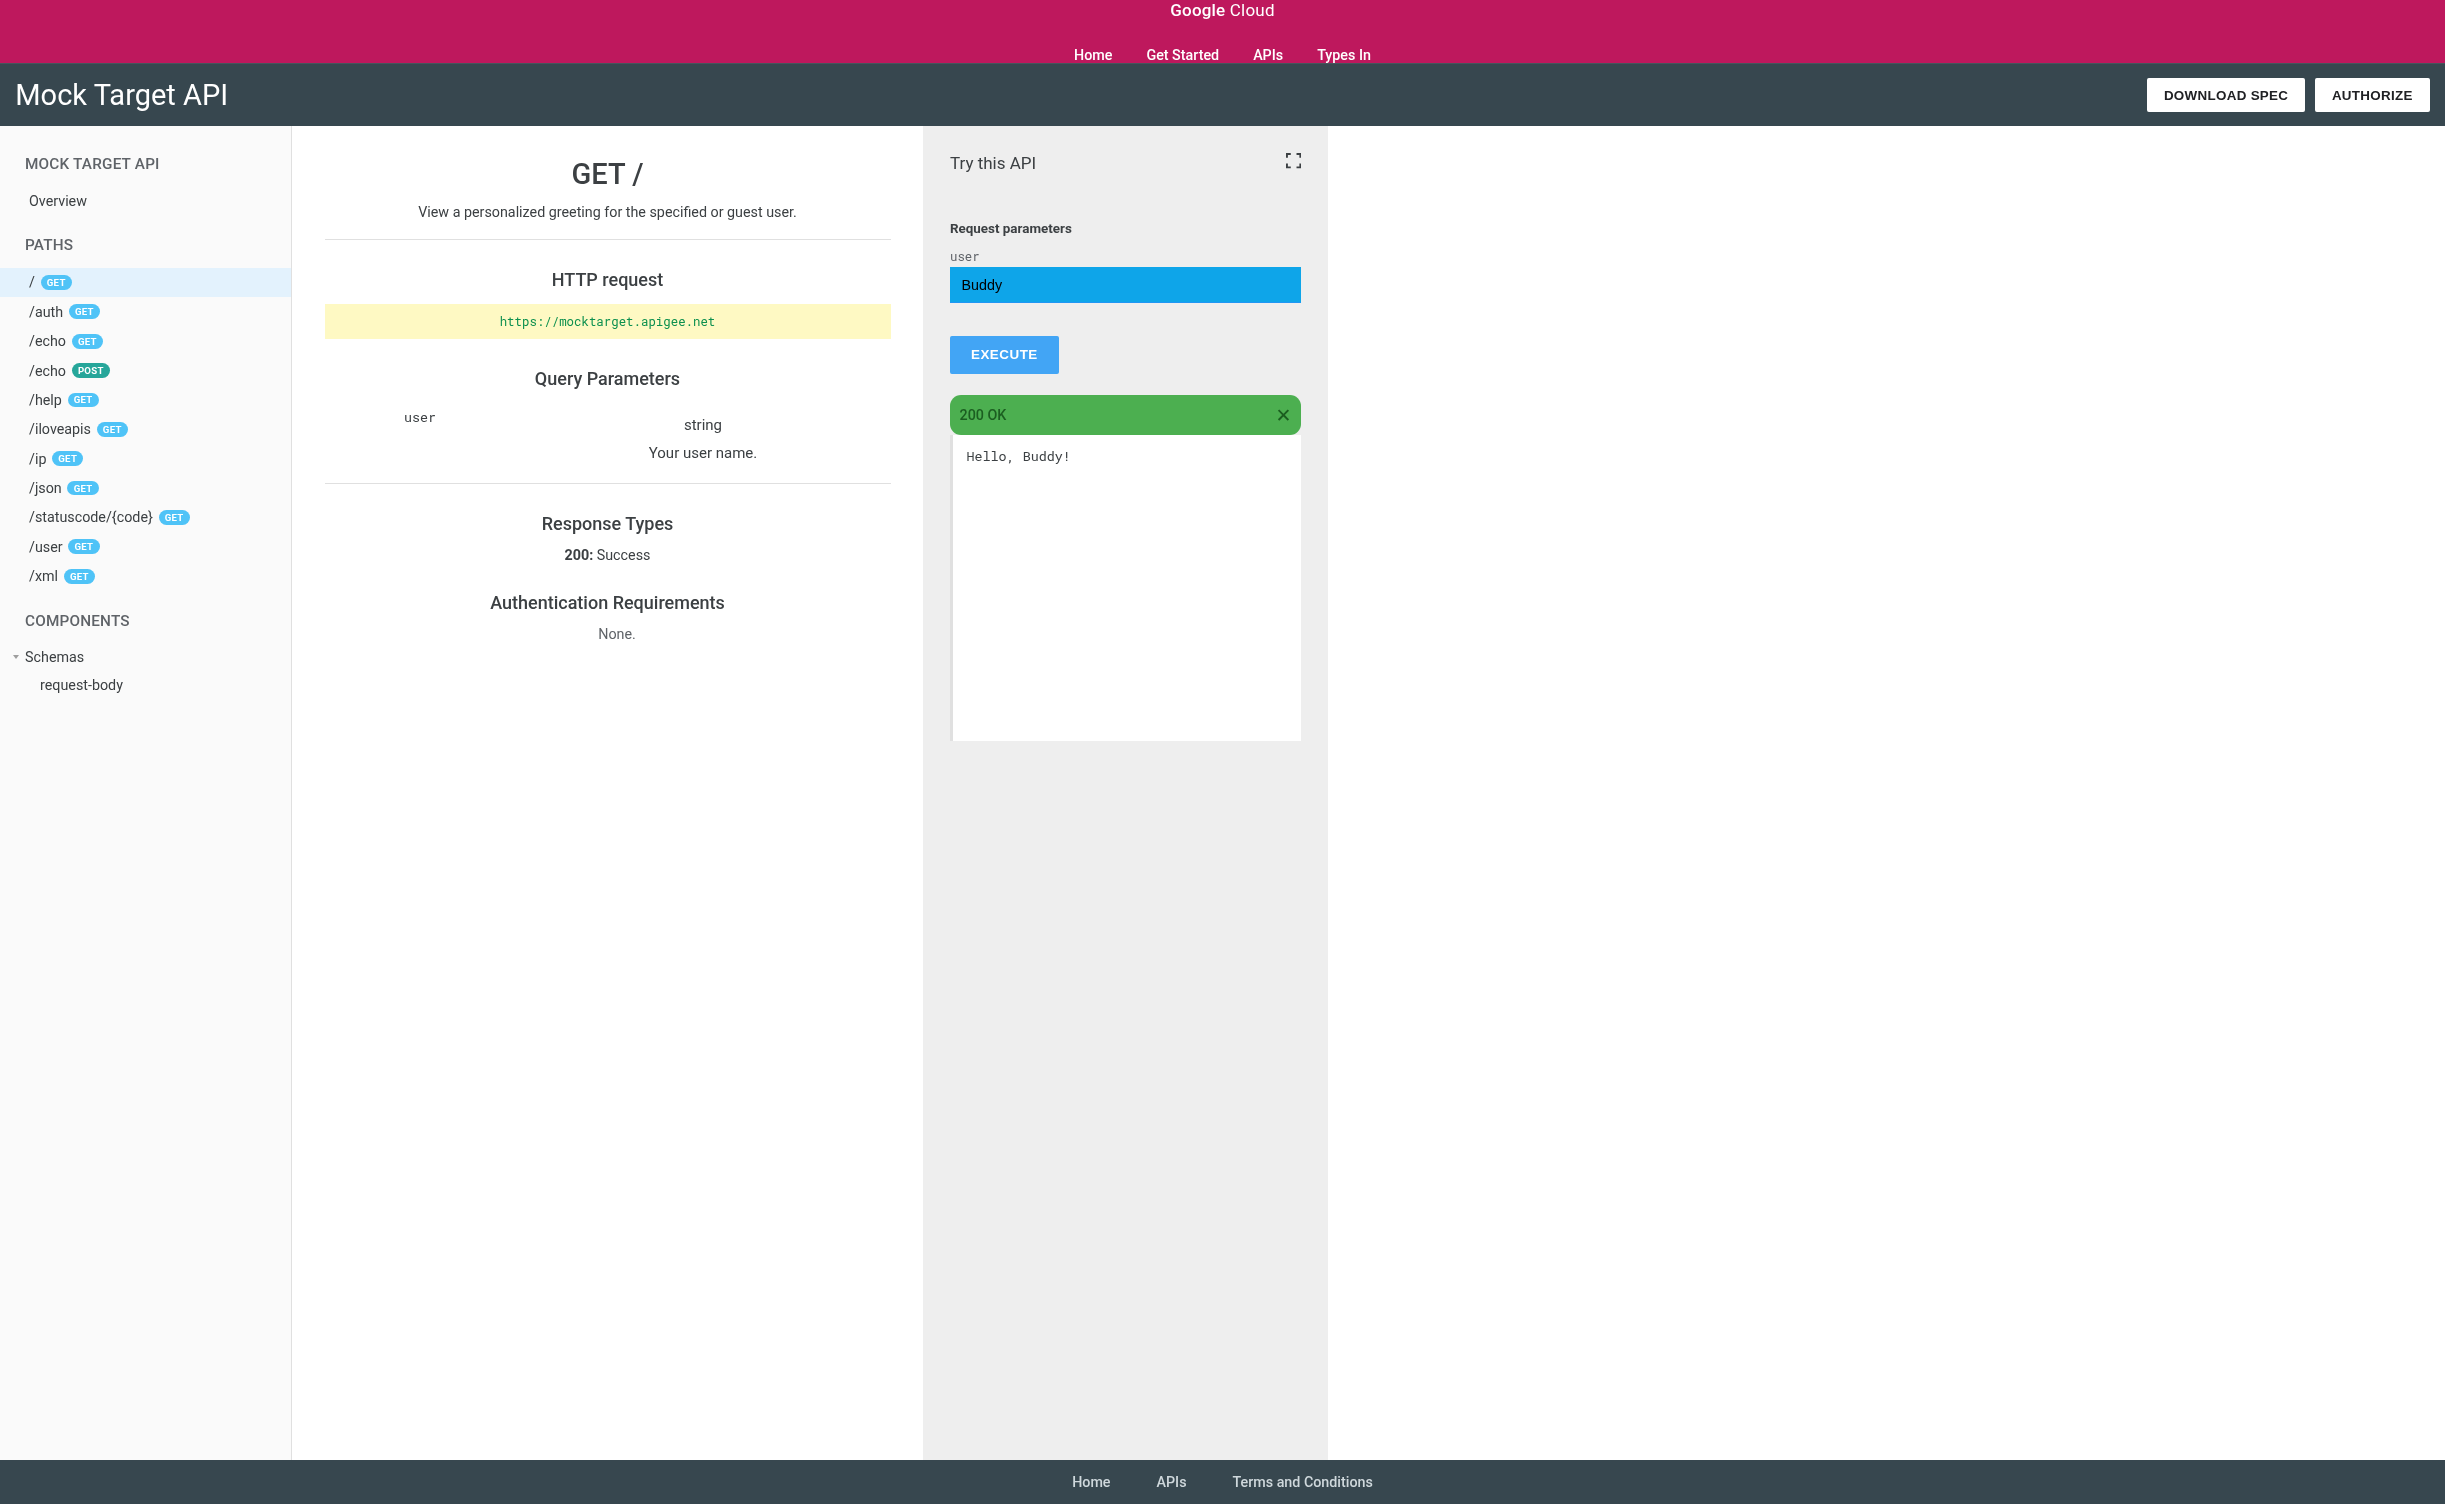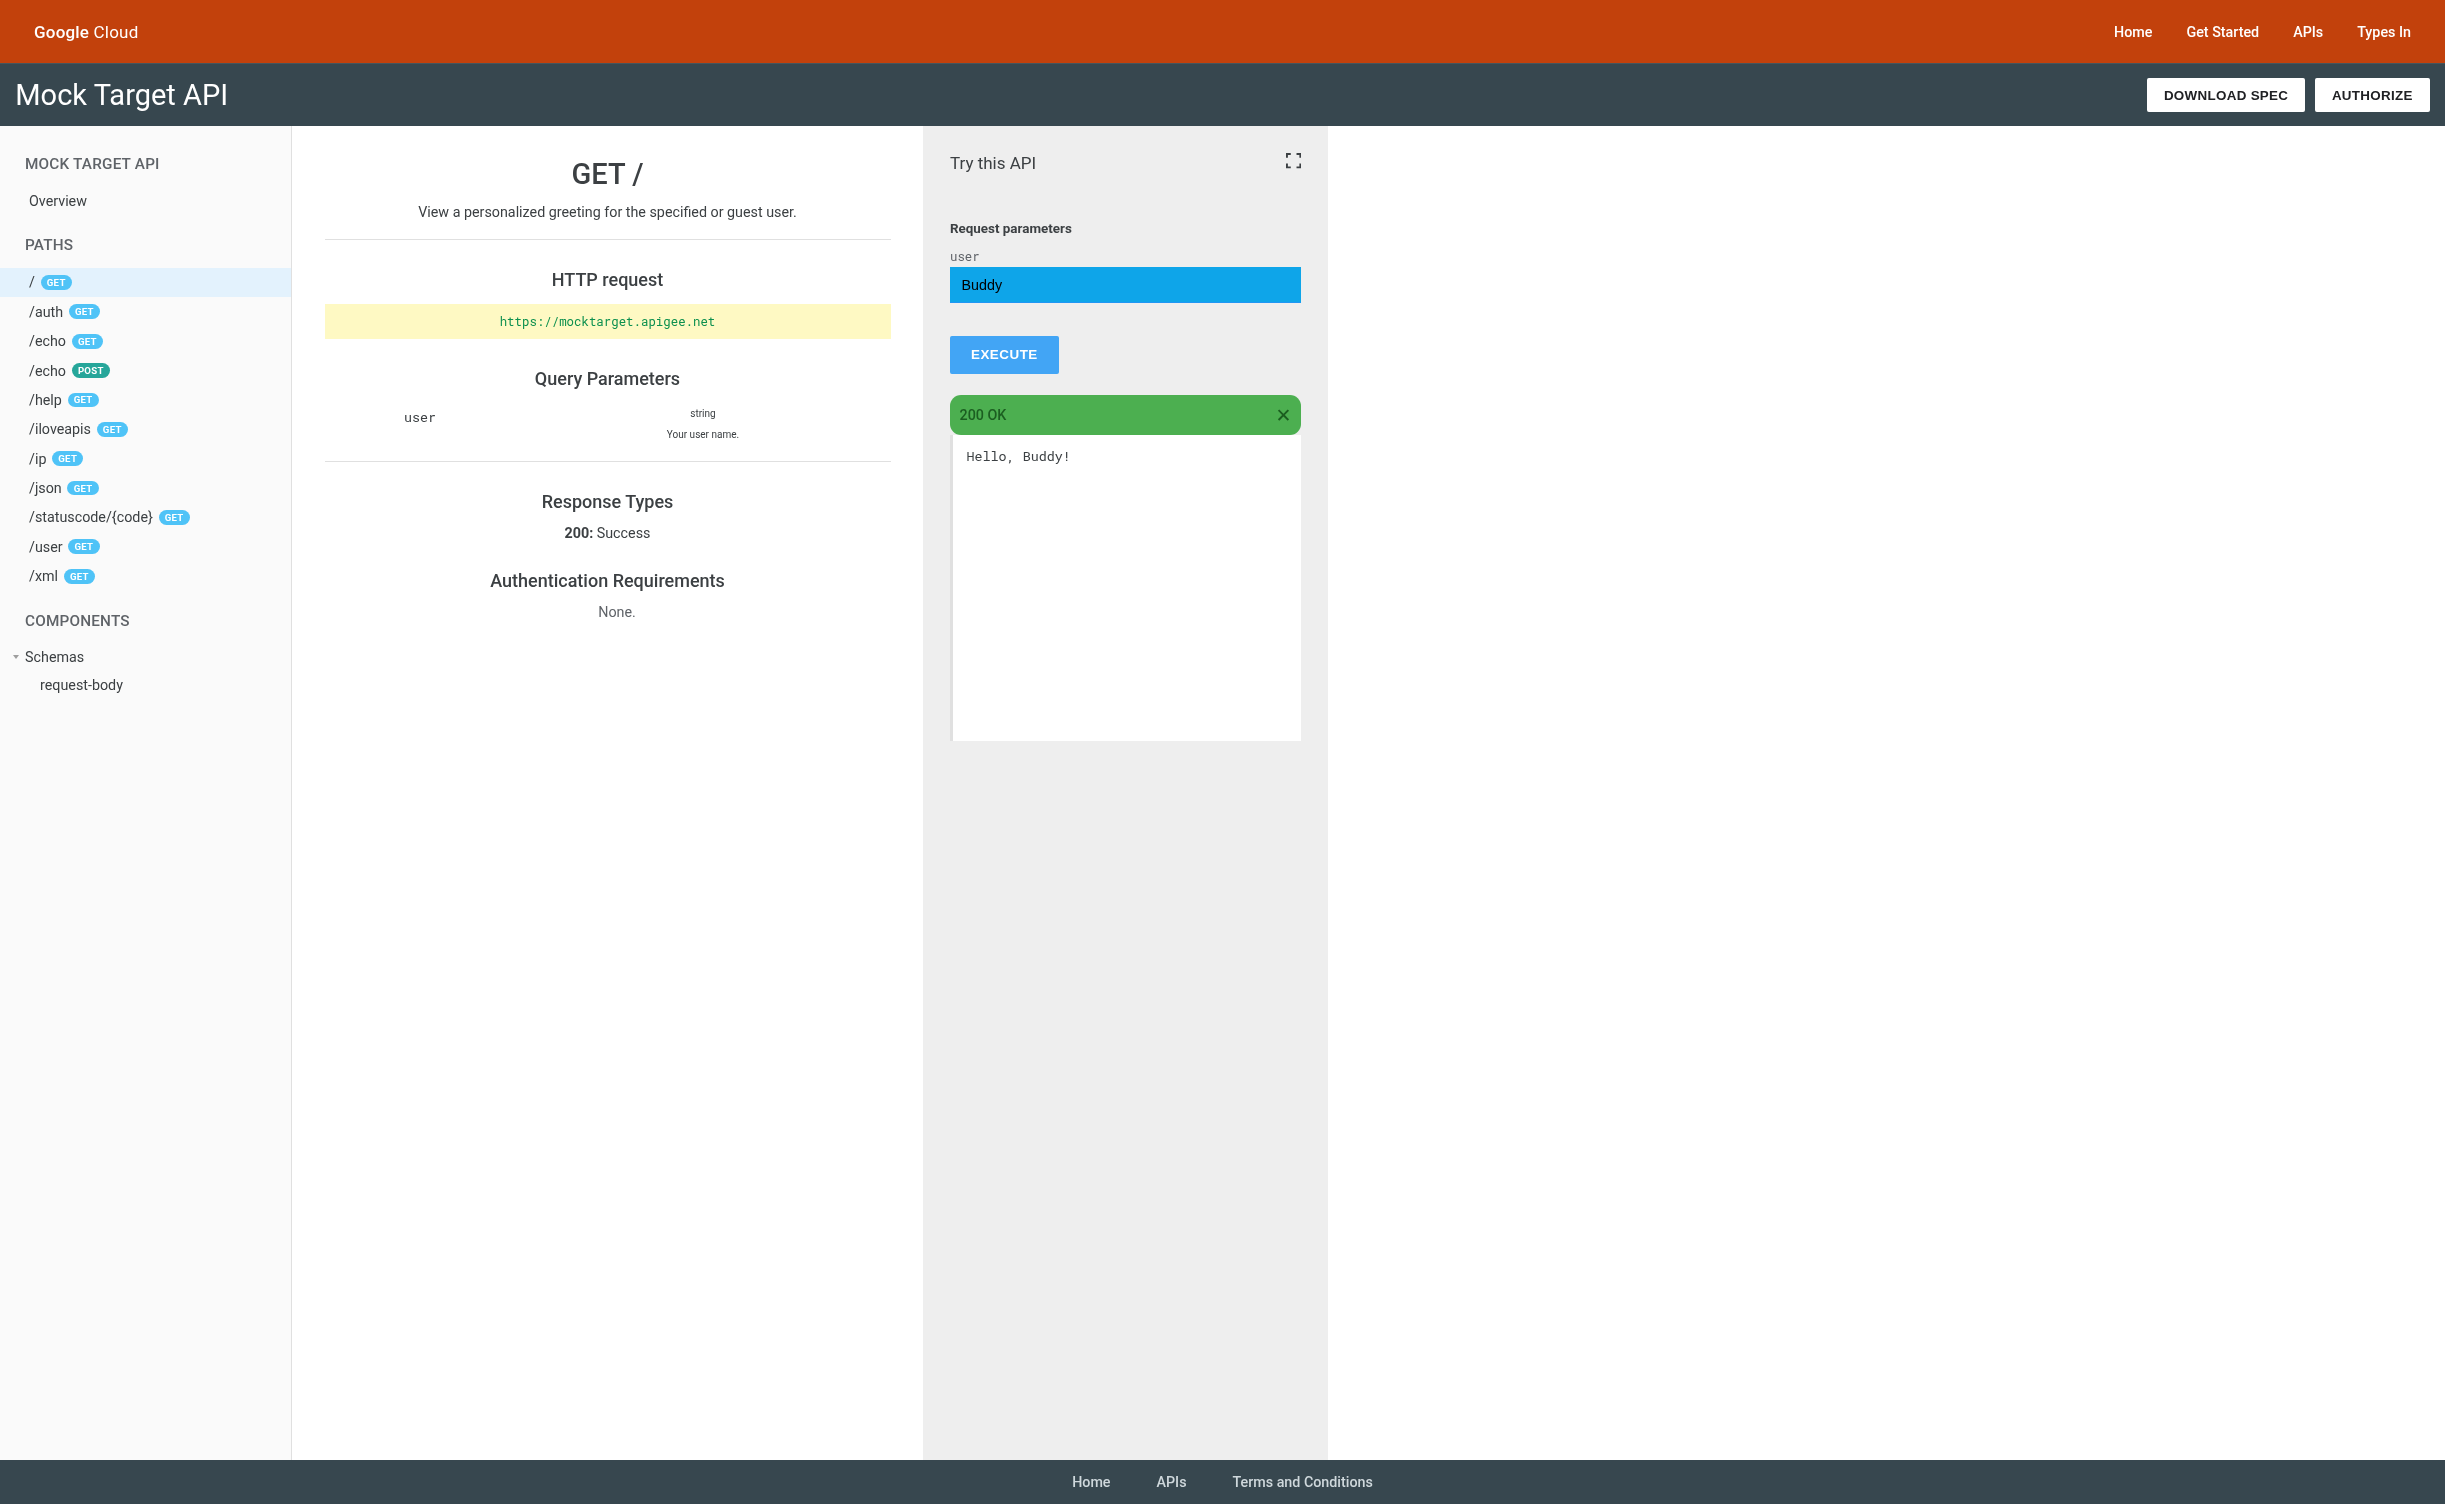--- a/index.html
+++ b/index.html
@@ -1,25 +1,26 @@
 <!DOCTYPE html>
 <html><head>
 <meta charset="utf-8">
 <style>
   * { box-sizing: border-box; margin: 0; padding: 0; }
   body { font-family: "Roboto", "Helvetica Neue", Arial, sans-serif; color: #202124; background: #fff; }
   
   
   .top-header {
-    background: #c2410c;
+    background: #be185d;
     height: 63px;
     display: flex;
     align-items: center;
     justify-content: space-between;
     padding: 0 34px;
+    flex-direction: column;
   }
   .logo {
     color: #fff;
     font-size: 17px;
     font-weight: 400;
     letter-spacing: 0.2px;
   }
   .logo .bold { font-weight: 500; }
   .nav-links { display: flex; gap: 34px; }
   .nav-links a {
@@ -123,21 +124,21 @@
     background: #fef9c3;
     padding: 9.6px 11.5px;
     font-family: "Roboto Mono", monospace;
     font-size: 12.4px;
     color: #0d904f;
     margin-bottom: 9.6px;
   }
   .param-table { width: 100%; margin-bottom: 9.6px; border-bottom: 1px solid #e0e0e0; padding-bottom: 15.3px; }
   .param-row { display: flex; padding: 5.7px 0; }
   .param-name { width: 191px; font-family: "Roboto Mono", monospace; font-size: 13.4px; color: #3c4043; }
-  .param-col2 { flex: 1; font-size: 10px; color: #3c4043; }
+  .param-col2 { flex: 1; font-size: 15px; color: #3c4043; margin-top: 8px; }
   .param-col2 .desc { margin-top: 9.6px; }
   .response-line { font-size: 14.3px; color: #3c4043; }
   .response-line b { font-weight: 700; }
   .auth-none { padding-left: 19px; color: #5f6368; font-size: 14.3px; }
 
   
   .try-panel {
     width: 405px;
     background: #eeeeee;
     padding: 27px;

